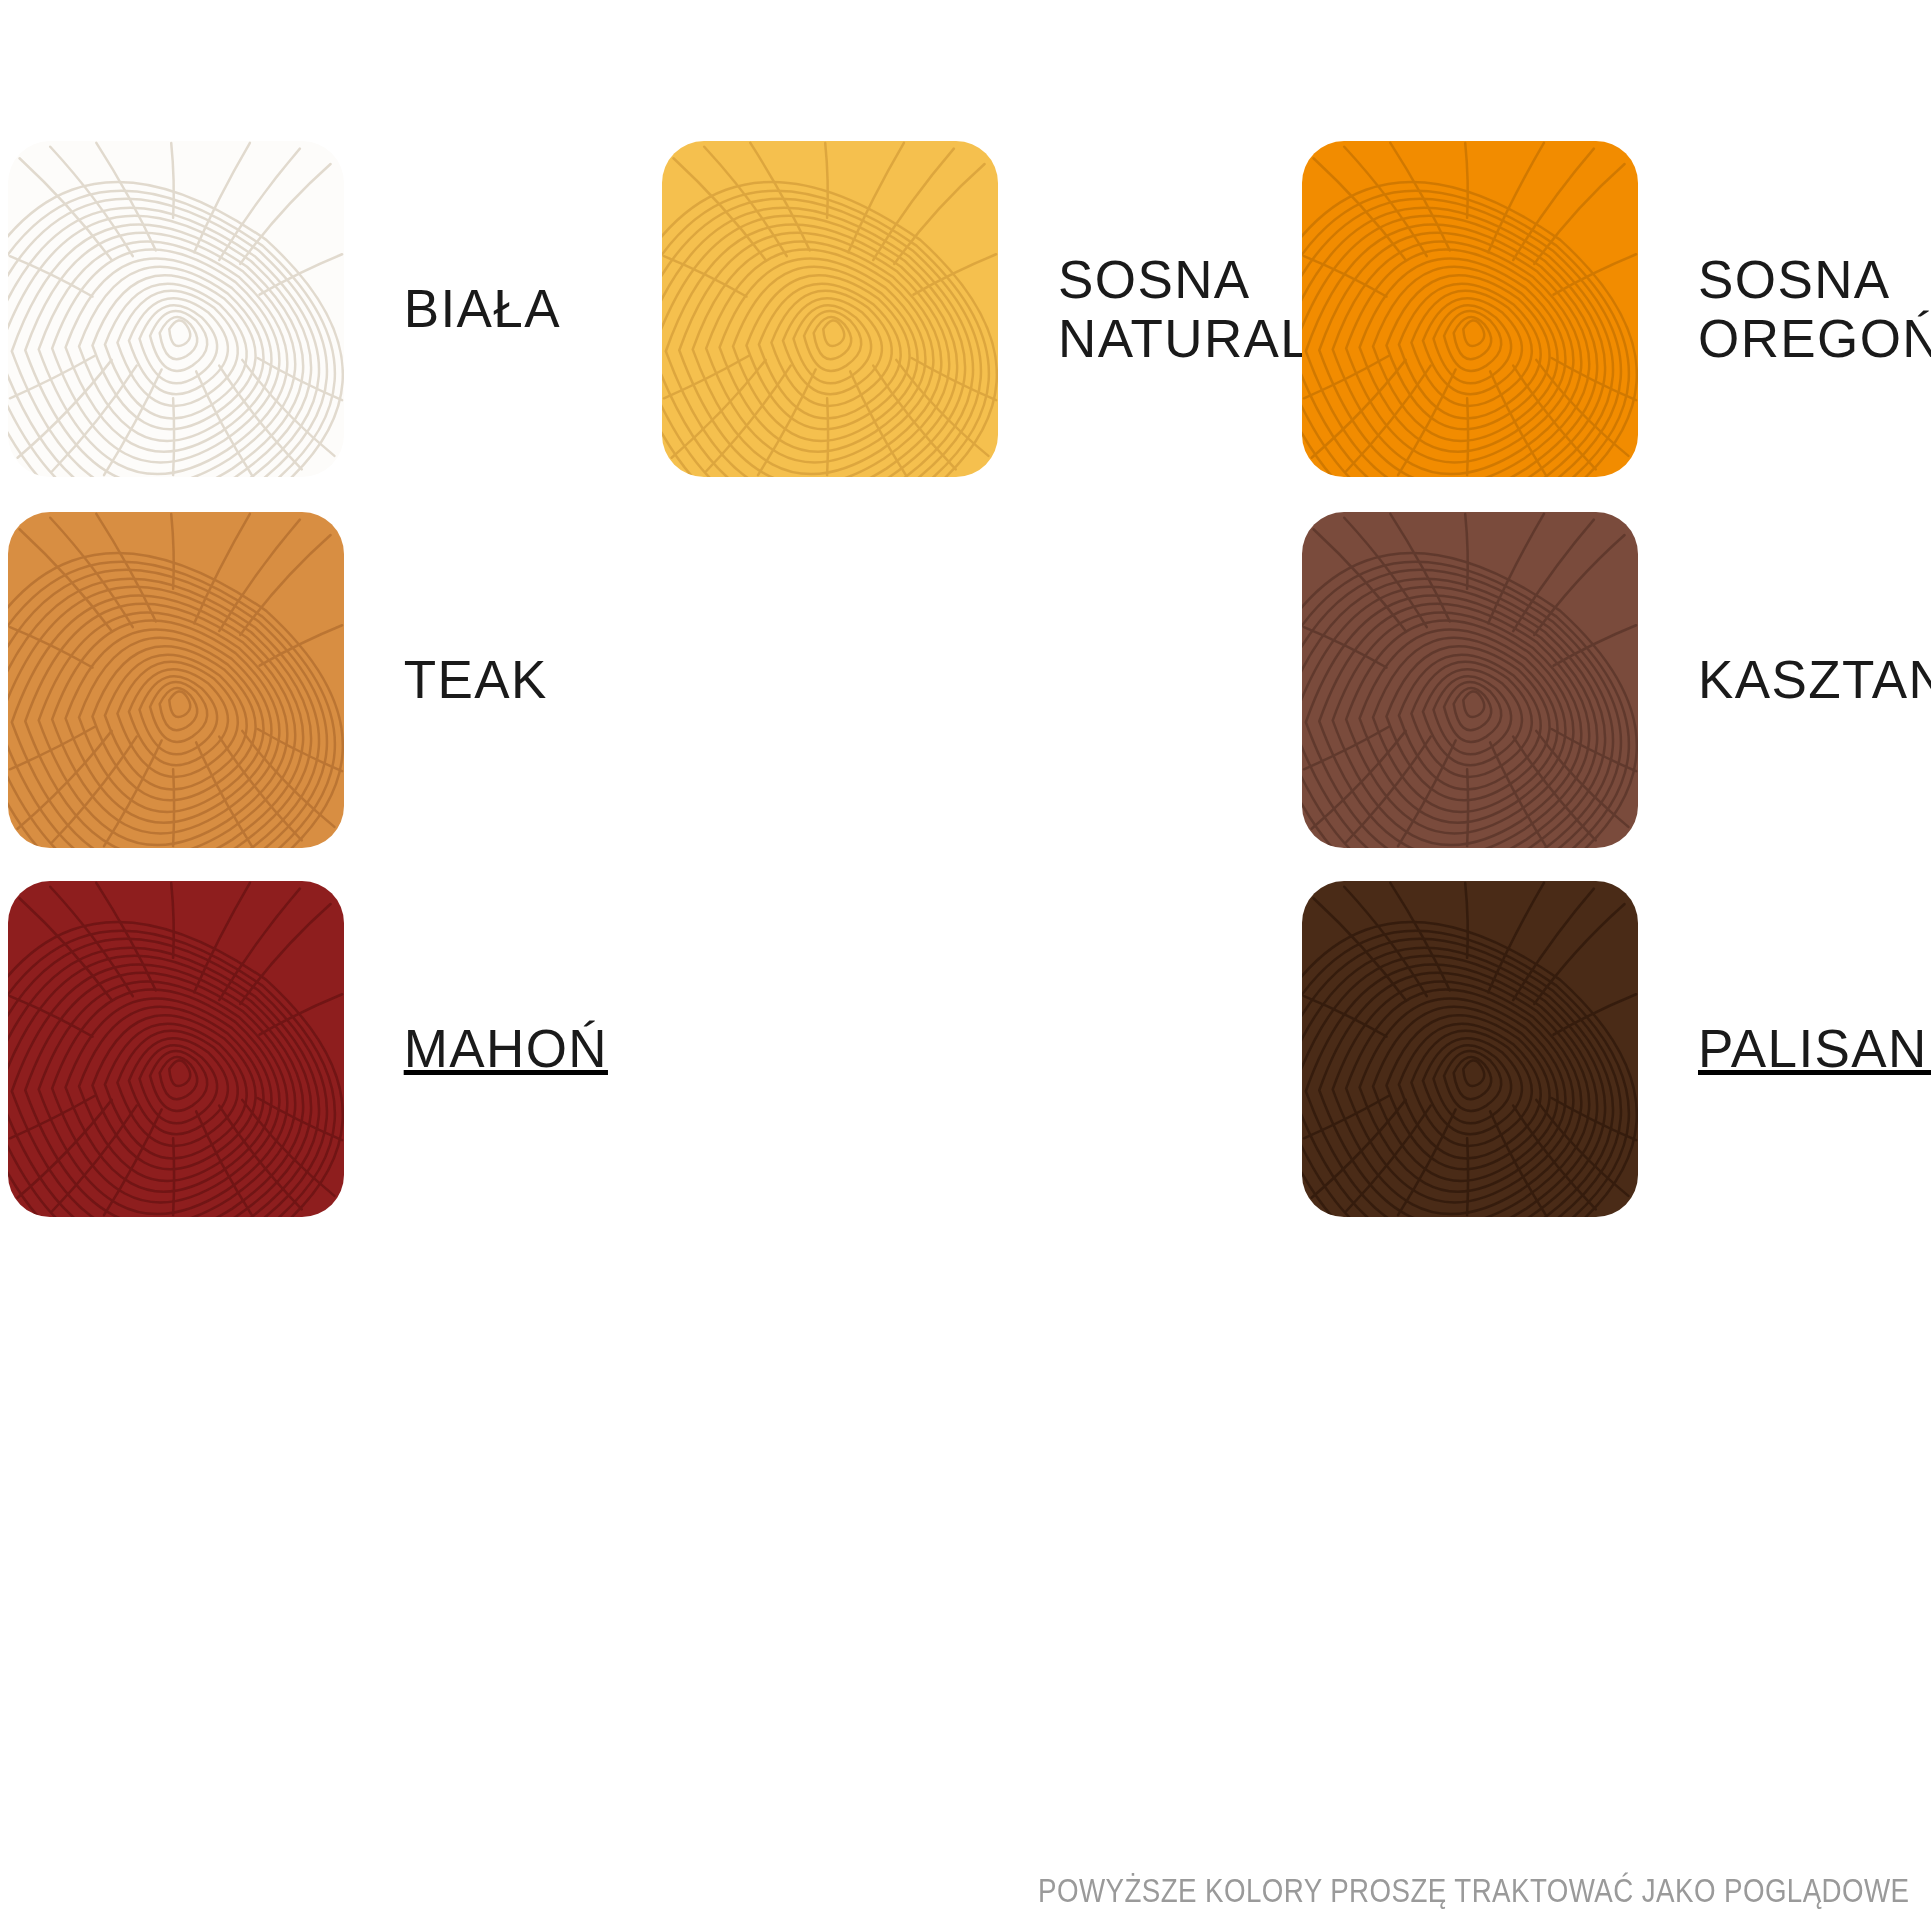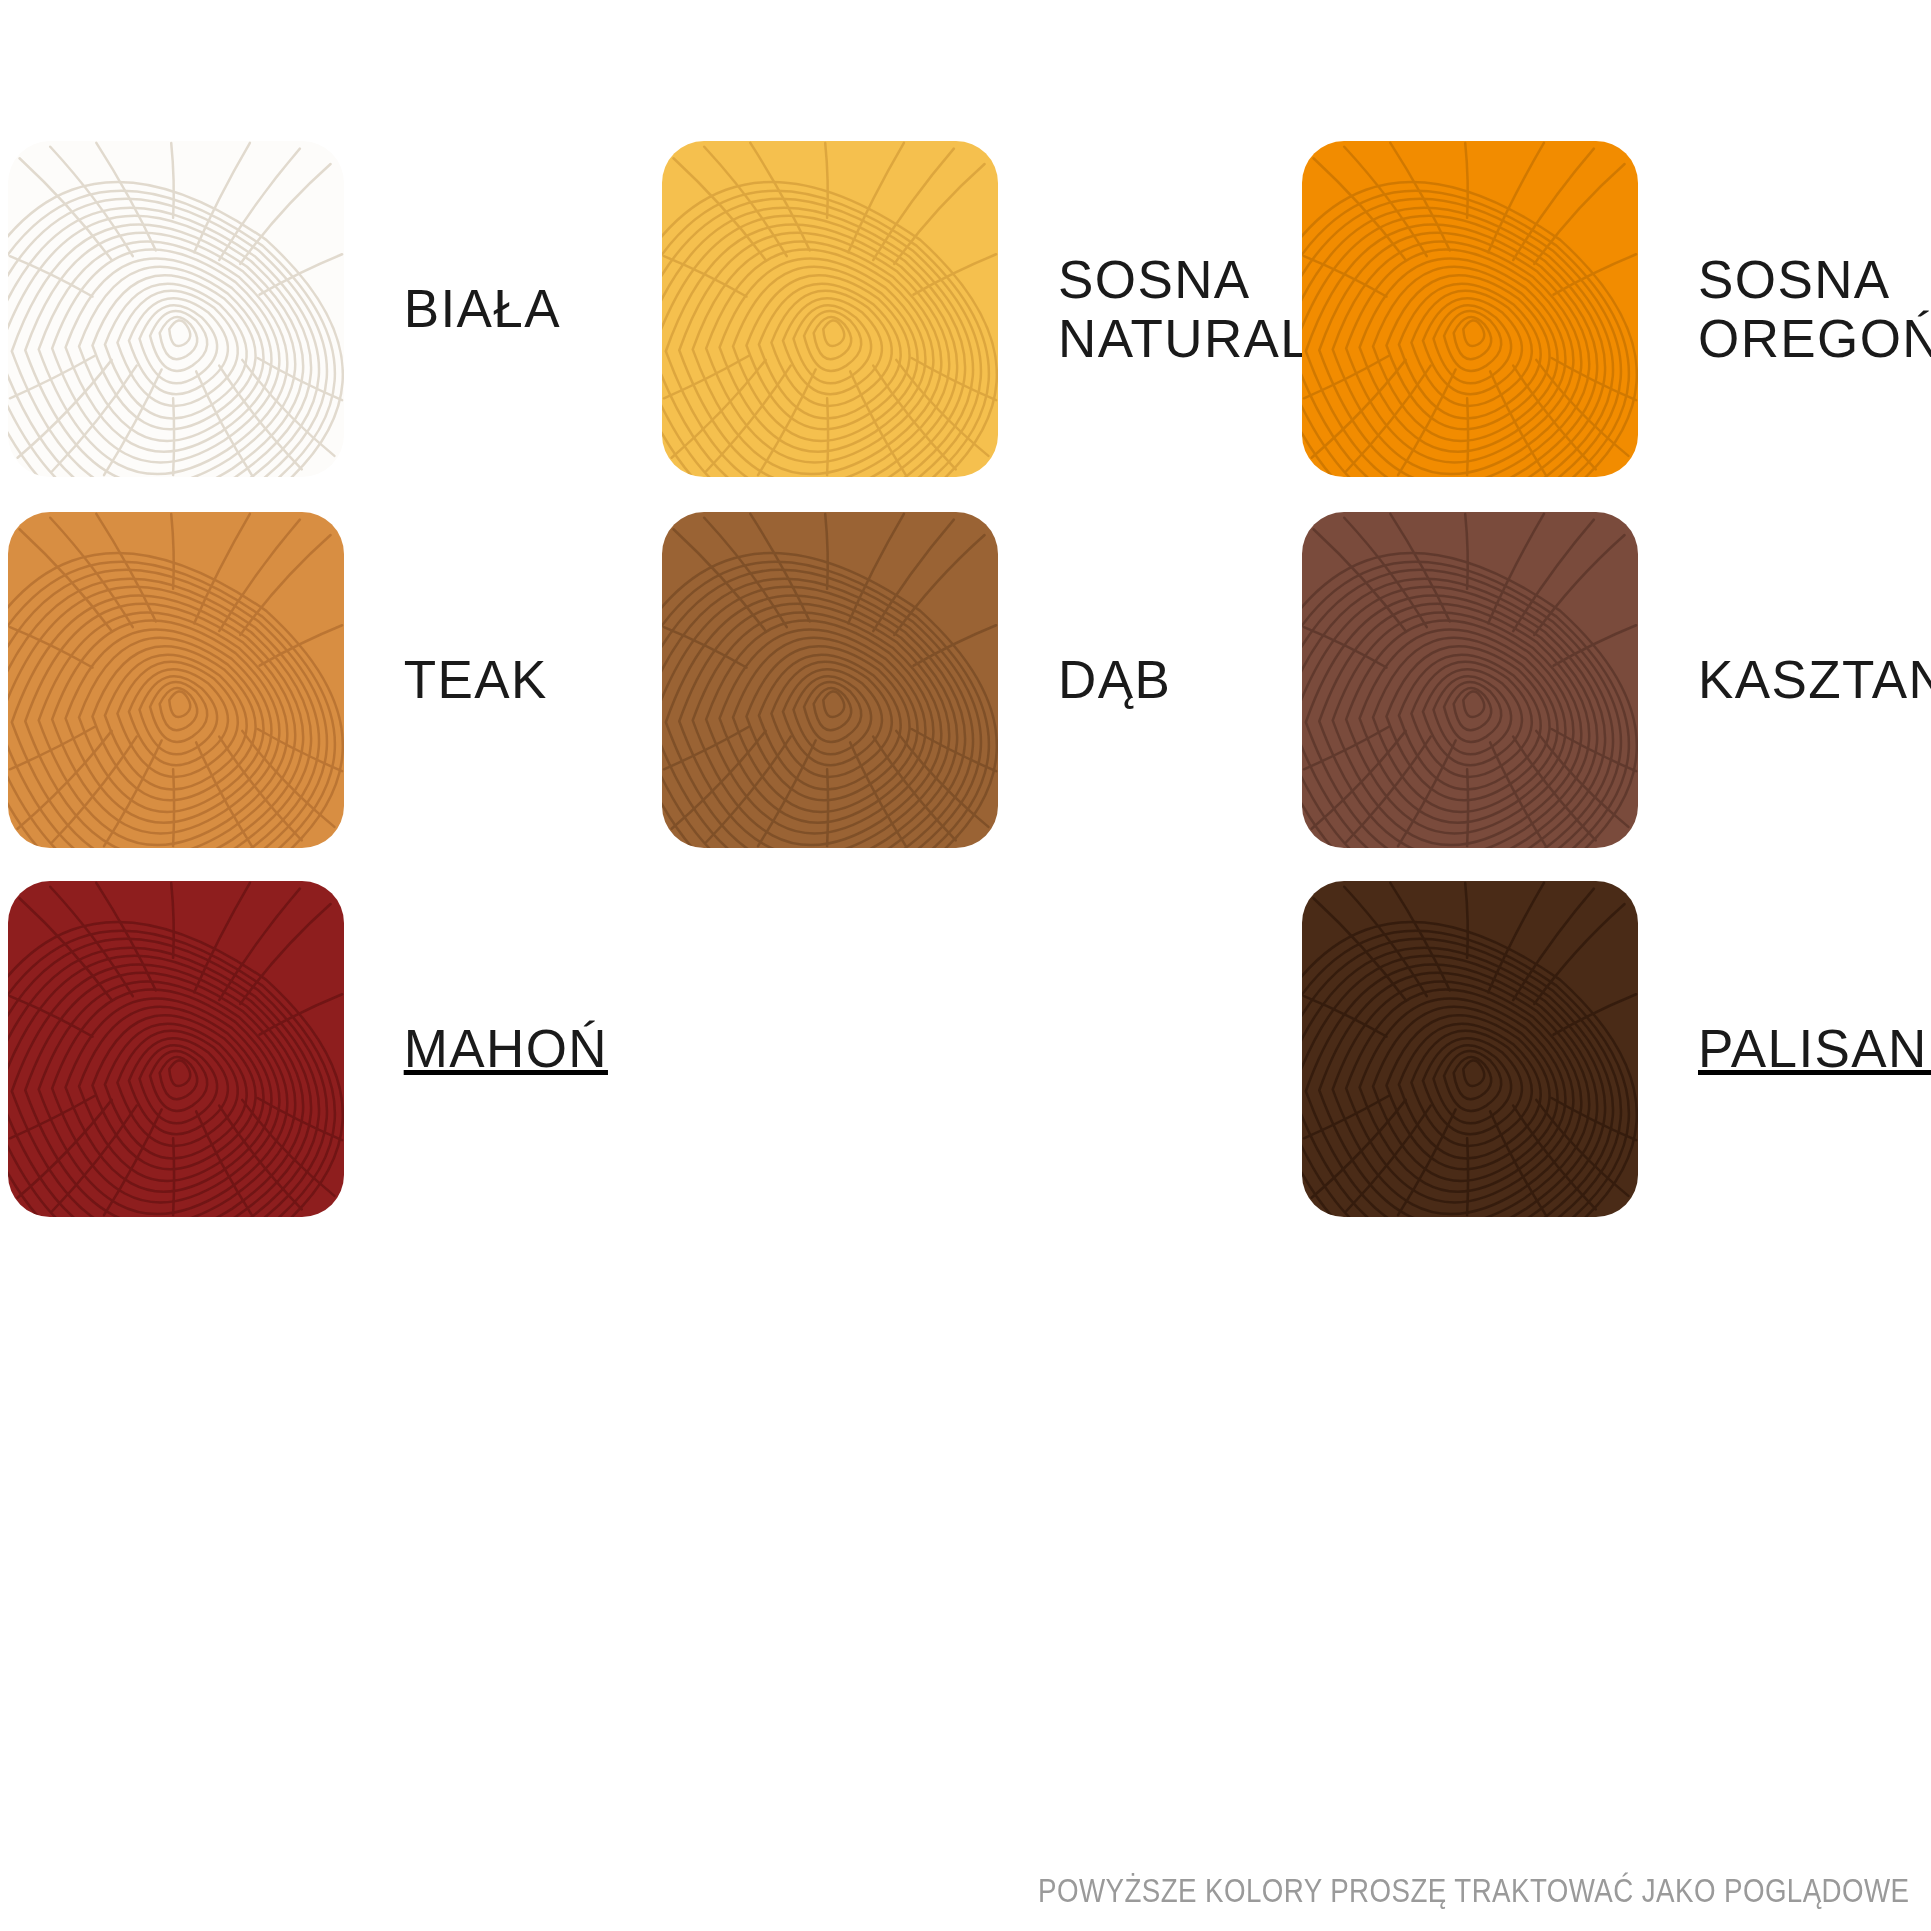--- a/index.html
+++ b/index.html
@@ -136,28 +136,20 @@
 OREGOŃSKA</div>
     </div>
     <div class="cell c0 r1">
       <div class="swatch" style="background: rgb(216, 142, 66);">
         <svg viewBox="0 0 350 350" preserveAspectRatio="none">
           <use xlink:href="#wood-rings" fill="none" stroke="#B87332" stroke-width="2.6" stroke-linecap="round" opacity="0.9"></use>
         </svg>
       </div>
       <div class="label">TEAK</div>
     </div>
-    <div class="cell c1 r1">
-      <div class="swatch" style="background: rgb(154, 99, 52);">
-        <svg viewBox="0 0 350 350" preserveAspectRatio="none">
-          <use xlink:href="#wood-rings" fill="none" stroke="#7D4E27" stroke-width="2.6" stroke-linecap="round" opacity="0.9"></use>
-        </svg>
-      </div>
-      <div class="label">DĄB</div>
-    </div>
     <div class="cell c2 r1">
       <div class="swatch" style="background: rgb(122, 75, 60);">
         <svg viewBox="0 0 350 350" preserveAspectRatio="none">
           <use xlink:href="#wood-rings" fill="none" stroke="#5E382C" stroke-width="2.6" stroke-linecap="round" opacity="0.9"></use>
         </svg>
       </div>
       <div class="label">KASZTAN</div>
     </div>
     <div class="cell c0 r2">
       <div class="swatch" style="background: rgb(142, 30, 30);">

